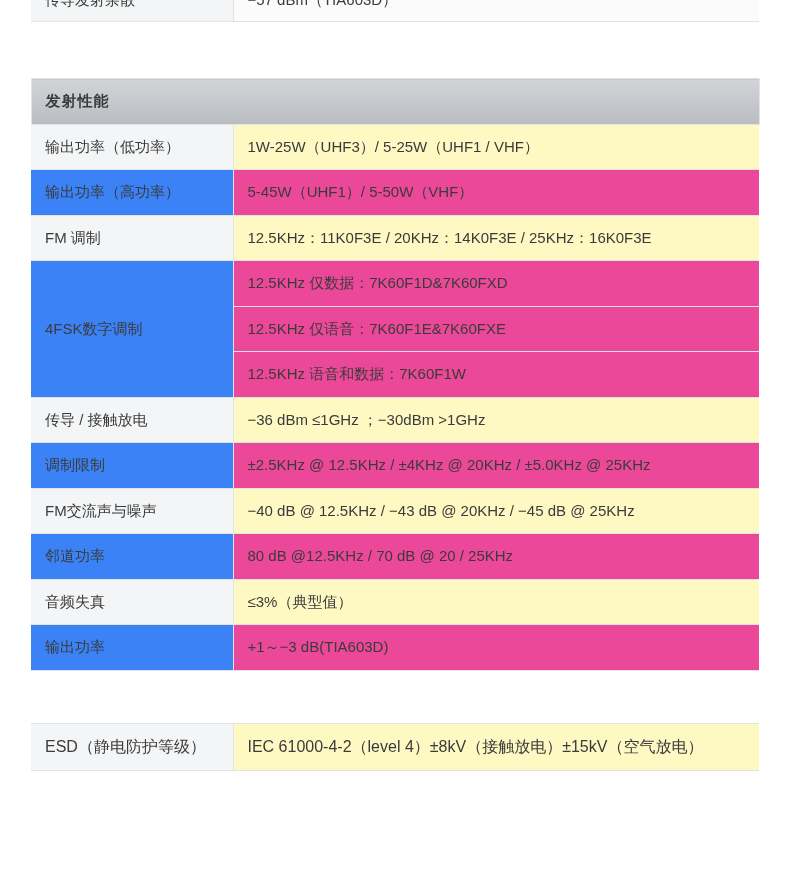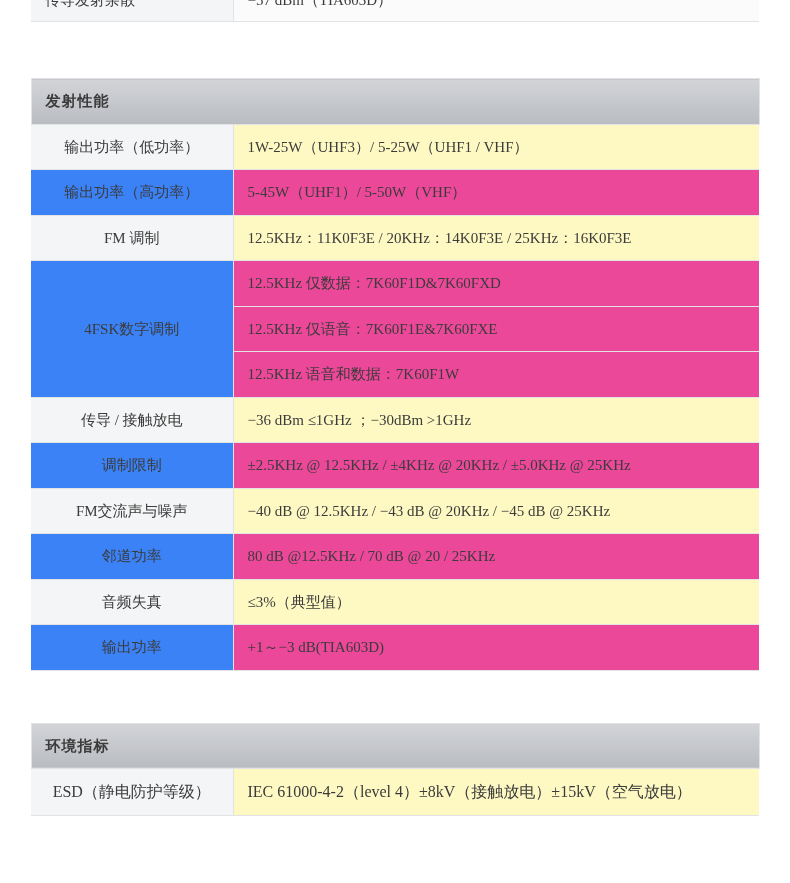--- a/index.html
+++ b/index.html
@@ -11,21 +11,20 @@
     width: 790px;
     height: 883px;
     font-family: "Liberation Sans", sans-serif;
     color: #333333;
     overflow: hidden;
   }
   .page {
     position: relative;
     width: 790px;
     height: 883px;
-    font-family: Liberation Serif, serif;
   }
   .spec-table {
     width: 728px;
     margin: 0 auto;
     border-collapse: collapse;
     table-layout: fixed;
   }
   .spec-table col.label-col { width: 202px; }
   .spec-table col.value-col { width: 526px; }
 
@@ -43,21 +42,20 @@
     font-size: 15px;
     color: #3b3b3b;
     padding: 11px 14px;
     vertical-align: middle;
     line-height: 1.5;
   }
   .spec-table td.label {
     background: #f4f5f6;
     border-left: none;
     color: #3b3b3b;
-    text-align: center;
   }
   .spec-table td.value {
     background: #fef9c3;
     border-right: none;
   }
   .spec-table tr.row-alt td.label { background: #3b82f6; }
   .spec-table tr.row-alt td.value { background: #ec4899; }
 
   .partial-top {
     width: 728px;
@@ -175,23 +173,20 @@
 
   <div class="gap"></div>
 
   <div class="bottom-clip">
     <table class="spec-table">
       <colgroup>
           <col class="label-col">
           <col class="value-col">
         </colgroup>
       <tbody>
-          <tr class="section-header">
-        <td colspan="2">环境指标</td>
-      </tr>
       <tr>
         <td class="label" style="font-size:16px">ESD（静电防护等级）</td>
         <td class="value" style="font-size:16px">IEC 61000-4-2（level 4）±8kV（接触放电）±15kV（空气放电）</td>
       </tr>
     </tbody>
       </table>
   </div>
 
 </div>
 

